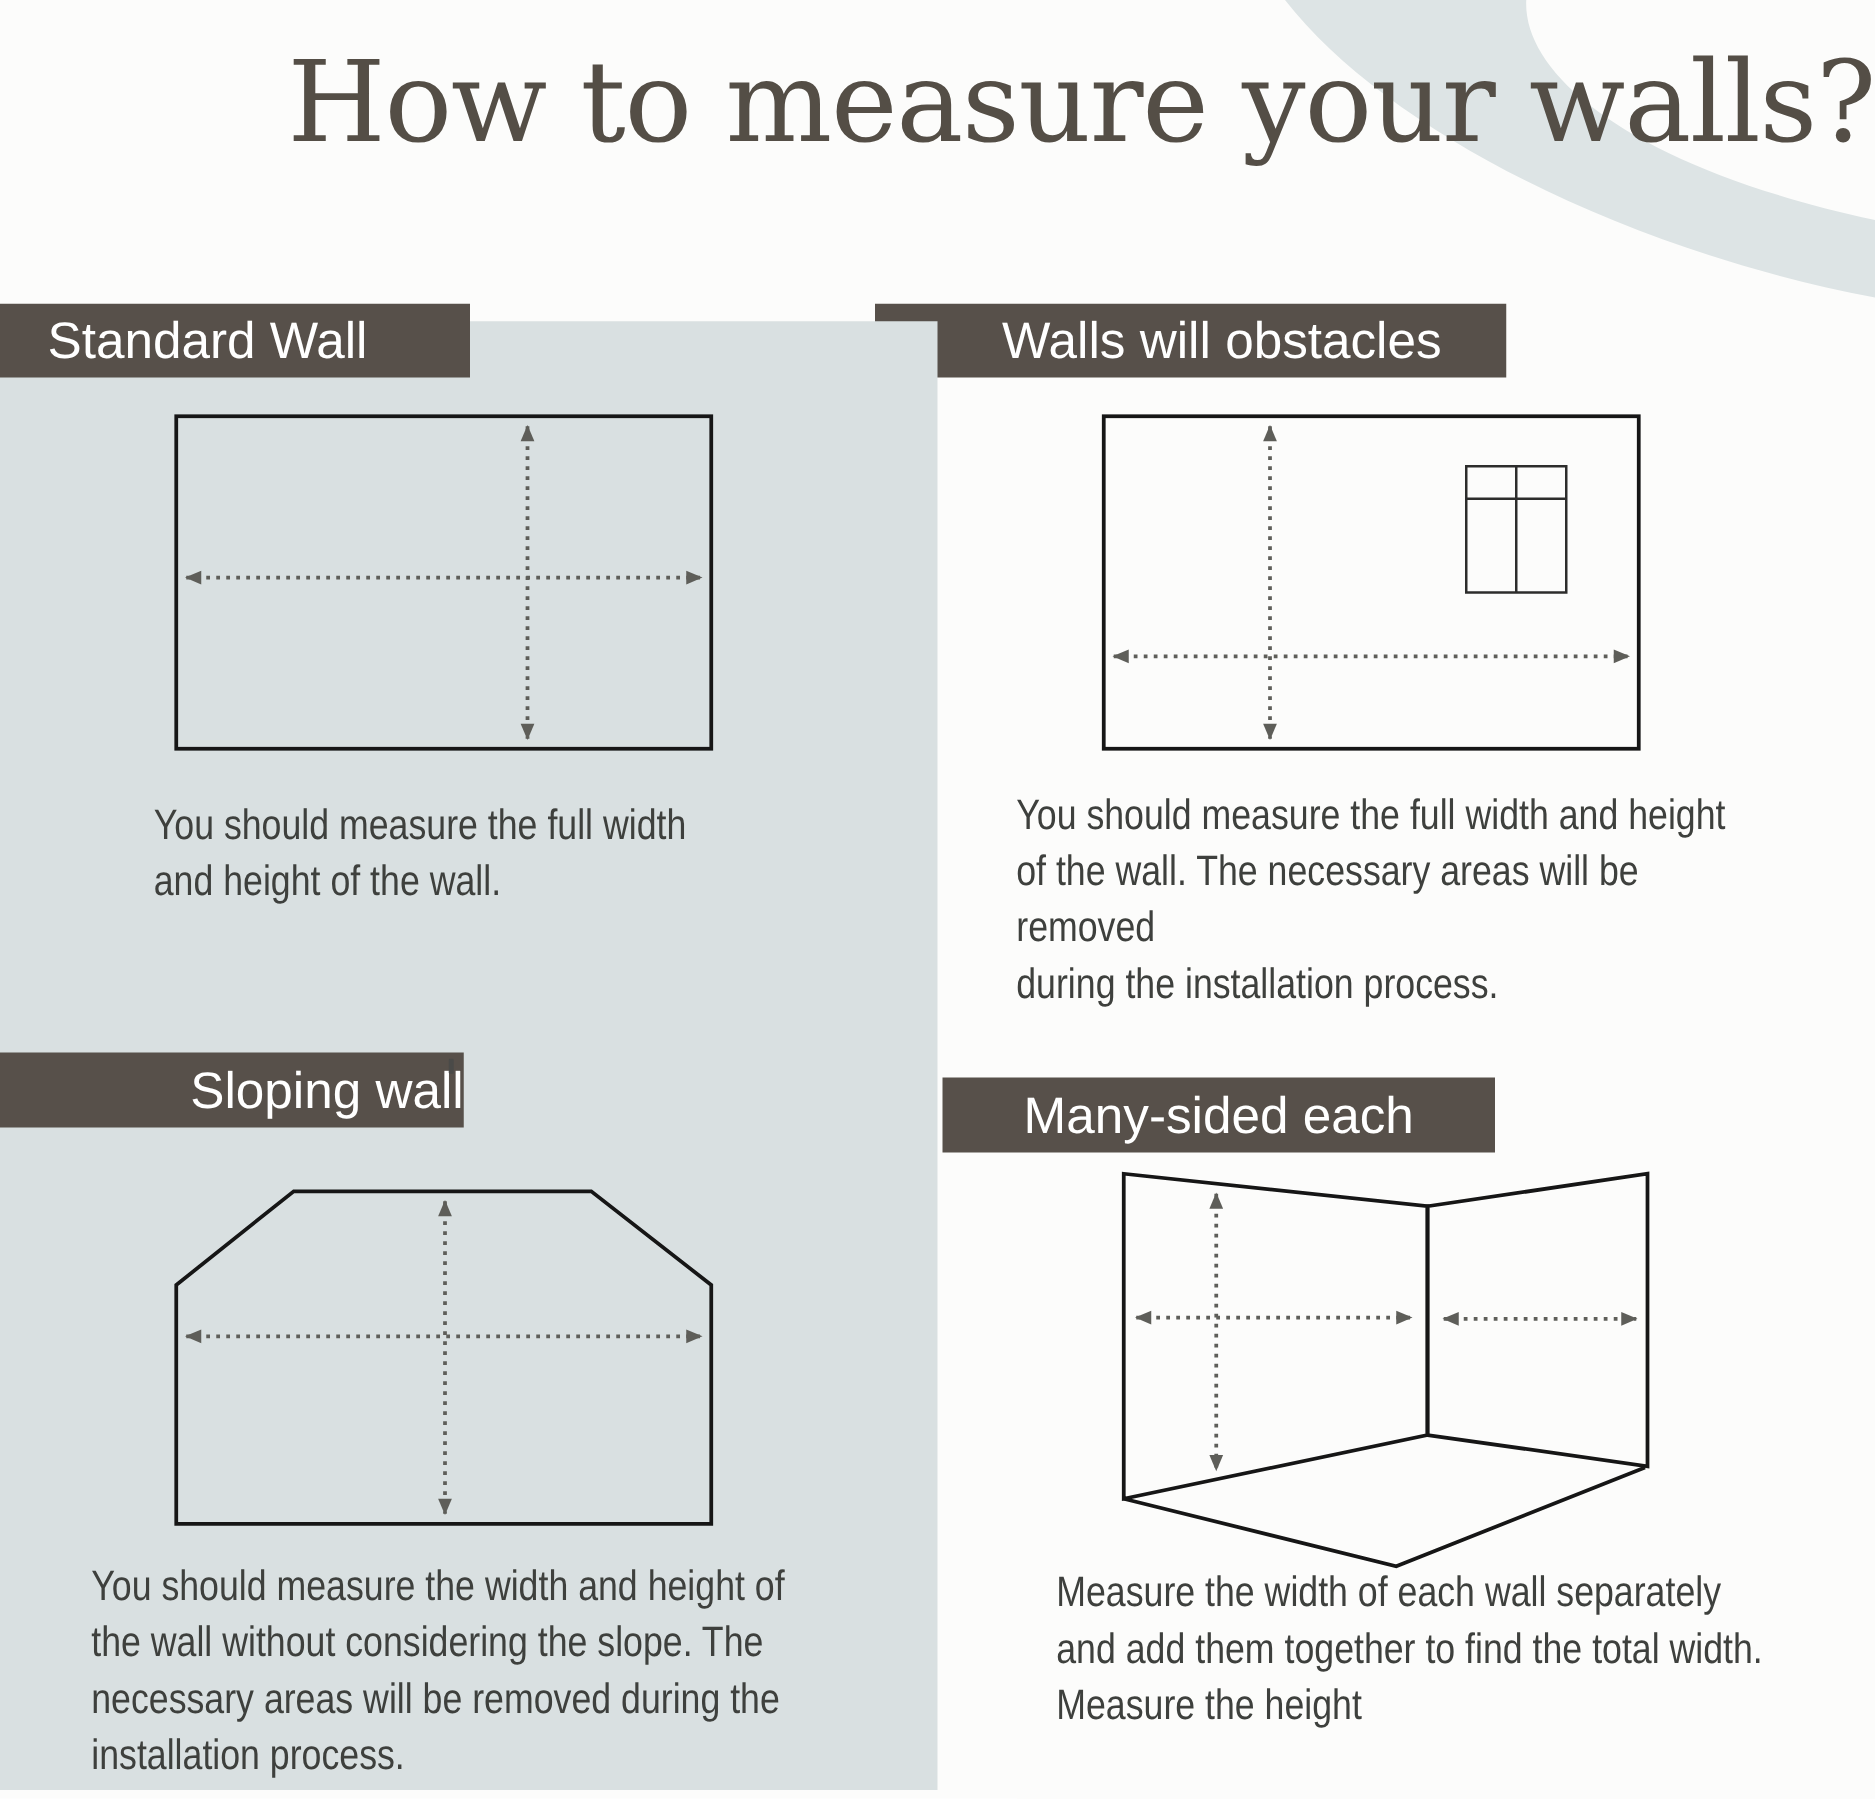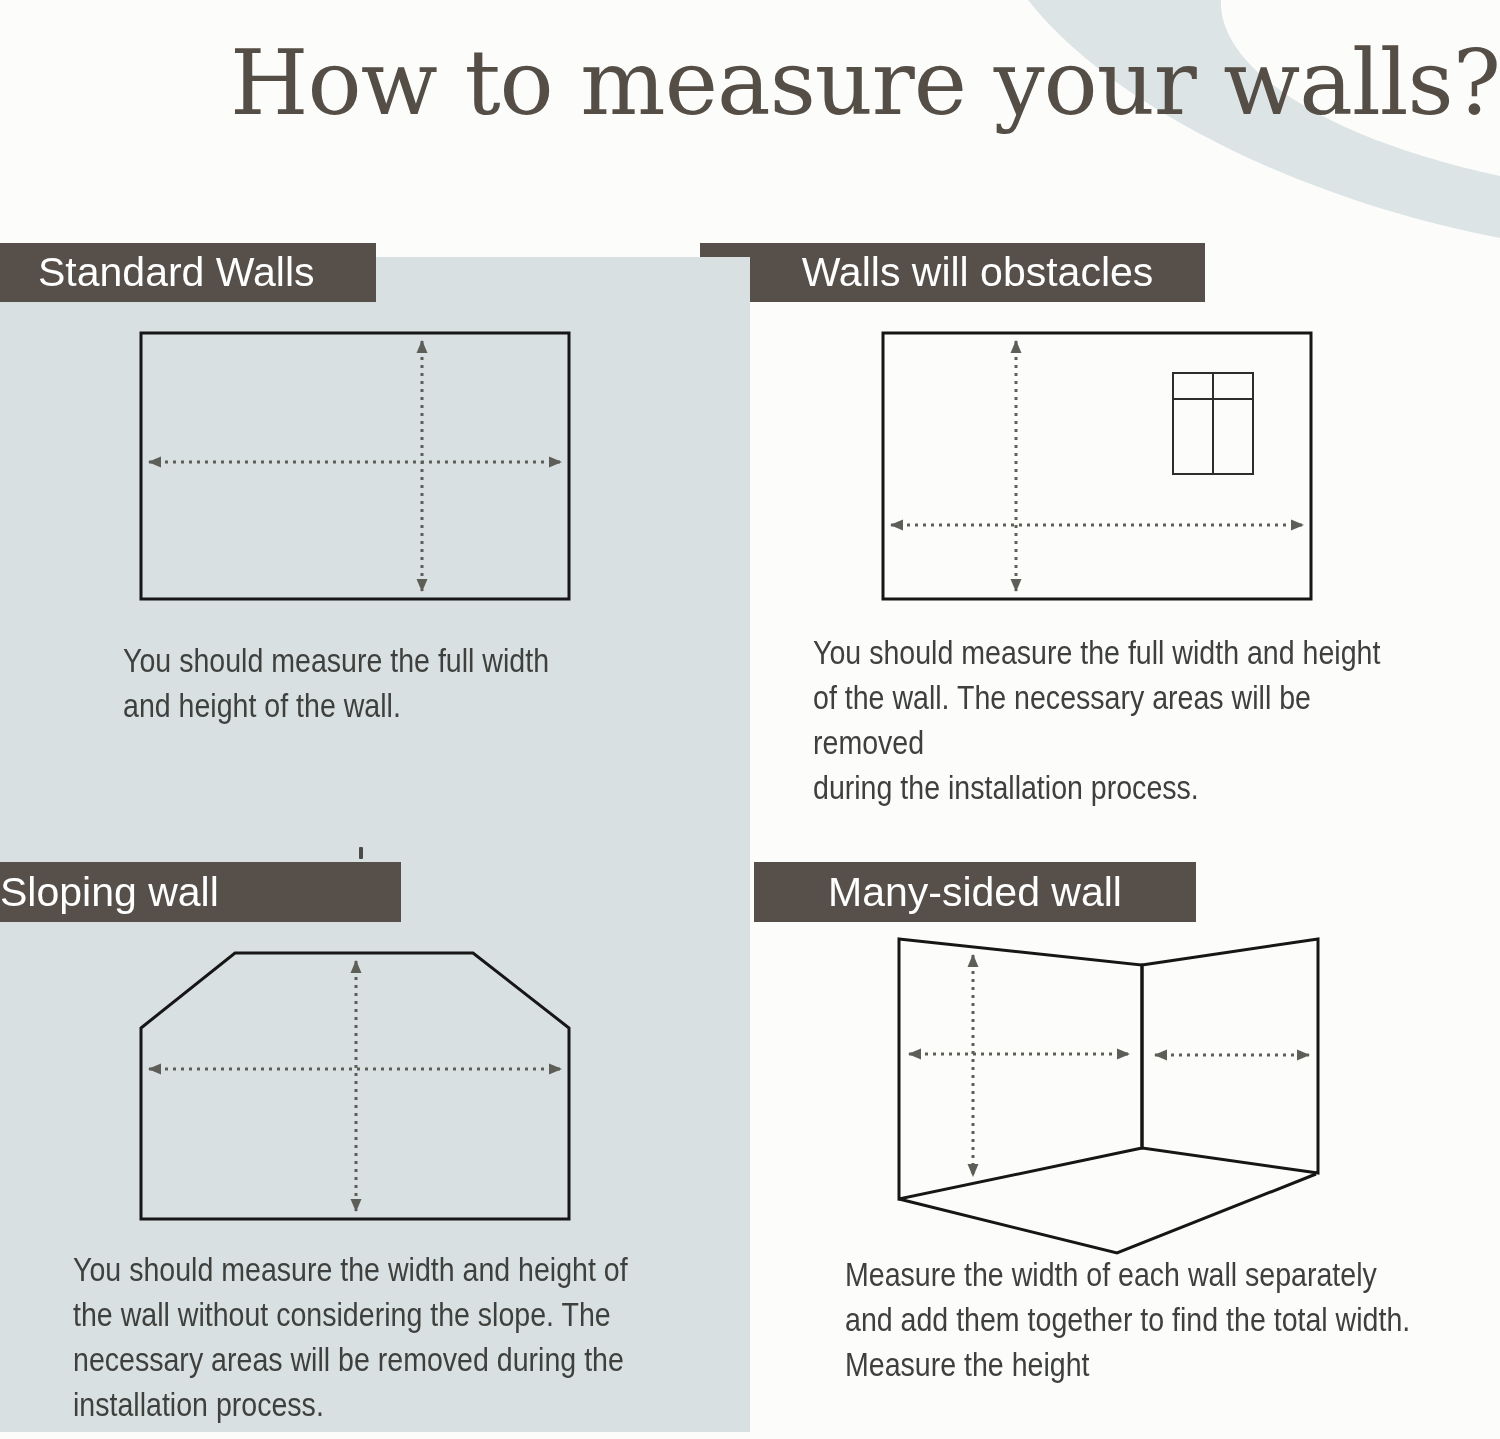--- a/index.html
+++ b/index.html
@@ -19,21 +19,21 @@
   .panel{
     position:absolute;left:0;top:257px;width:750px;height:1175px;
     background:#d9e0e1;z-index:2;
   }
   .badge{
     position:absolute;background:#57504a;color:#ffffff;
     font-size:41px;font-weight:400;overflow:hidden;white-space:nowrap;
   }
   .badge-standard{left:0;top:243px;width:376px;height:59px;line-height:59px;padding-left:38px;box-sizing:border-box;z-index:3;}
   .badge-obstacles{left:700px;top:243px;width:505px;height:59px;line-height:59px;text-align:center;padding-left:50px;box-sizing:border-box;z-index:1;}
-  .badge-sloping{left:0;top:862px;width:401px;height:60px;line-height:60px;text-align:left;z-index:3;}
+  .badge-sloping{left:0;top:842px;width:371px;height:60px;line-height:60px;text-align:right;z-index:3;}
   .badge-many{left:754px;top:862px;width:442px;height:60px;line-height:60px;text-align:center;z-index:3;}
   .diagram{position:absolute;z-index:3;}
   .diag-standard{left:130px;top:325px;}
   .diag-obstacles{left:870px;top:325px;}
   .diag-sloping{left:130px;top:940px;}
   .diag-many{left:880px;top:925px;}
   .desc{
     position:absolute;z-index:3;
     color:#3e403d;font-size:34px;line-height:45px;font-weight:400;
     white-space:pre-line;
@@ -67,23 +67,23 @@
   <svg class="ribbon" width="1500" height="320">
     <path d="M 1028,0 C 1110,105 1300,200 1500,238 L 1500,176 C 1310,135 1218,62 1221,0 Z" fill="#dde4e5"></path>
   </svg>
 
   <div class="page-title">How to measure your walls?</div>
 
   <div class="badge badge-obstacles">Walls will obstacles</div>
 
   <div class="panel"></div>
 
-  <div class="badge badge-standard">Standard Walls</div>
+  <div class="badge badge-standard">Standard Wall</div>
   <div class="badge badge-sloping">Sloping wall</div>
-  <div class="badge badge-many">Many-sided wall</div>
+  <div class="badge badge-many">Many-sided each</div>
 
   <div class="stray-mark"></div>
 
   <svg class="diagram diag-standard" width="450" height="290">
     <rect class="wall" x="11" y="8" width="428" height="266"></rect>
     <line class="meas" x1="292" y1="16" x2="292" y2="266" marker-start="url(#ah)" marker-end="url(#ah)"></line>
     <line class="meas" x1="19" y1="137" x2="431" y2="137" marker-start="url(#ah)" marker-end="url(#ah)"></line>
   </svg>
 
   <svg class="diagram diag-obstacles" width="460" height="290">

